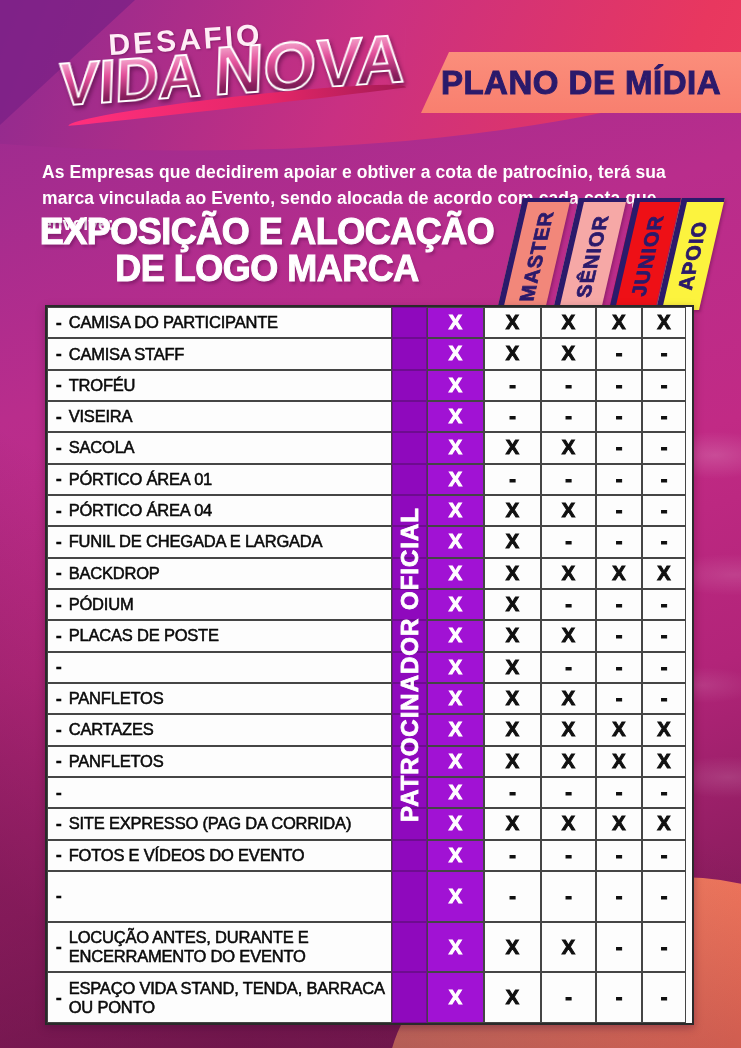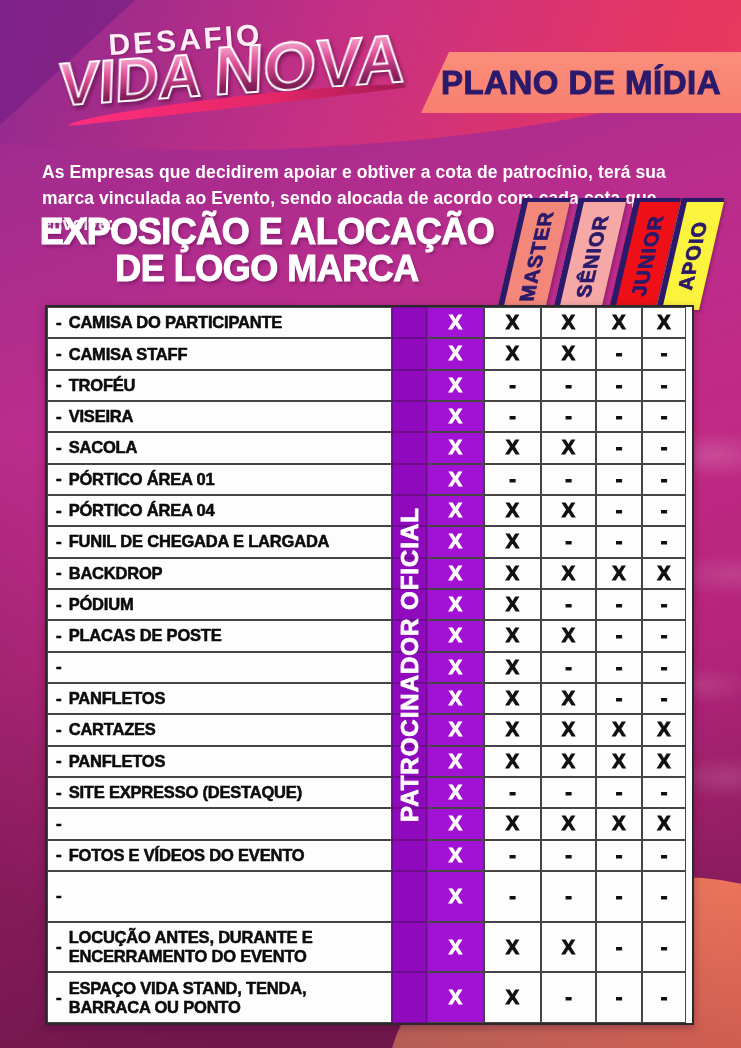--- a/index.html
+++ b/index.html
@@ -110,21 +110,21 @@
     box-shadow:inset 0 0 0 1px #454545;
     display:flex; align-items:center; justify-content:center;
     background:#fdfdfd;
   }
   .cell.label{
     flex:0 0 345px; justify-content:flex-start; padding:0 6px 0 9px; box-sizing:border-box;
     gap:7px; text-align:left;
   }
   .bullet{font-weight:bold; color:#0d0d0d; font-size:17px; -webkit-text-stroke:.6px #000;}
   .label-text{
-    font-weight:bold; color:#0d0d0d; font-size:16.5px; line-height:1.15;
+    font-weight:normal; color:#0d0d0d; font-size:16.5px; line-height:1.15;
     letter-spacing:-.2px; -webkit-text-stroke:.5px #000;
   }
   .cell.band{flex:0 0 35px; box-shadow:inset 0 0 0 1px rgba(50,20,60,.35);}
   .mark{font-weight:bold; font-size:20px; -webkit-text-stroke:1px currentColor;}
   .cell.official-mark{flex:0 0 57px; color:#ffffff;}
   .cell.tier-mark{color:#101010;}
   .official-label{
     position:absolute; left:345px; top:0; width:35px; height:100%;
     display:flex; align-items:center; justify-content:center; pointer-events:none;
   }
@@ -506,42 +506,42 @@
         <div class="cell tier-mark" style="flex: 0 0 46px;">
           <span class="mark">X</span>
         </div>
         <div class="cell tier-mark" style="flex: 0 0 44px;">
           <span class="mark">X</span>
         </div>
       </div>
       <div class="row">
         <div class="cell label">
           <span class="bullet">-</span>
-          <span class="label-text">SITE EXPRESSO (DESTAQUE)</span>
-        </div>
-        <div class="cell band" style="background: rgb(143, 9, 189);"></div>
-        <div class="cell official-mark" style="background: rgb(161, 18, 212);">
-          <span class="mark">X</span>
-        </div>
-        <div class="cell tier-mark" style="flex: 0 0 57px;">
-          <span class="mark">-</span>
-        </div>
-        <div class="cell tier-mark" style="flex: 0 0 55px;">
-          <span class="mark">-</span>
-        </div>
-        <div class="cell tier-mark" style="flex: 0 0 46px;">
-          <span class="mark">-</span>
-        </div>
-        <div class="cell tier-mark" style="flex: 0 0 44px;">
-          <span class="mark">-</span>
-        </div>
-      </div>
-      <div class="row">
-        <div class="cell label">
-          <span class="bullet">-</span>
+        </div>
+        <div class="cell band" style="background: rgb(143, 9, 189);"></div>
+        <div class="cell official-mark" style="background: rgb(161, 18, 212);">
+          <span class="mark">X</span>
+        </div>
+        <div class="cell tier-mark" style="flex: 0 0 57px;">
+          <span class="mark">-</span>
+        </div>
+        <div class="cell tier-mark" style="flex: 0 0 55px;">
+          <span class="mark">-</span>
+        </div>
+        <div class="cell tier-mark" style="flex: 0 0 46px;">
+          <span class="mark">-</span>
+        </div>
+        <div class="cell tier-mark" style="flex: 0 0 44px;">
+          <span class="mark">-</span>
+        </div>
+      </div>
+      <div class="row">
+        <div class="cell label">
+          <span class="bullet">-</span>
+          <span class="label-text">SITE EXPRESSO (PAG DA CORRIDA)</span>
         </div>
         <div class="cell band" style="background: rgb(143, 9, 189);"></div>
         <div class="cell official-mark" style="background: rgb(161, 18, 212);">
           <span class="mark">X</span>
         </div>
         <div class="cell tier-mark" style="flex: 0 0 57px;">
           <span class="mark">X</span>
         </div>
         <div class="cell tier-mark" style="flex: 0 0 55px;">
           <span class="mark">X</span>

